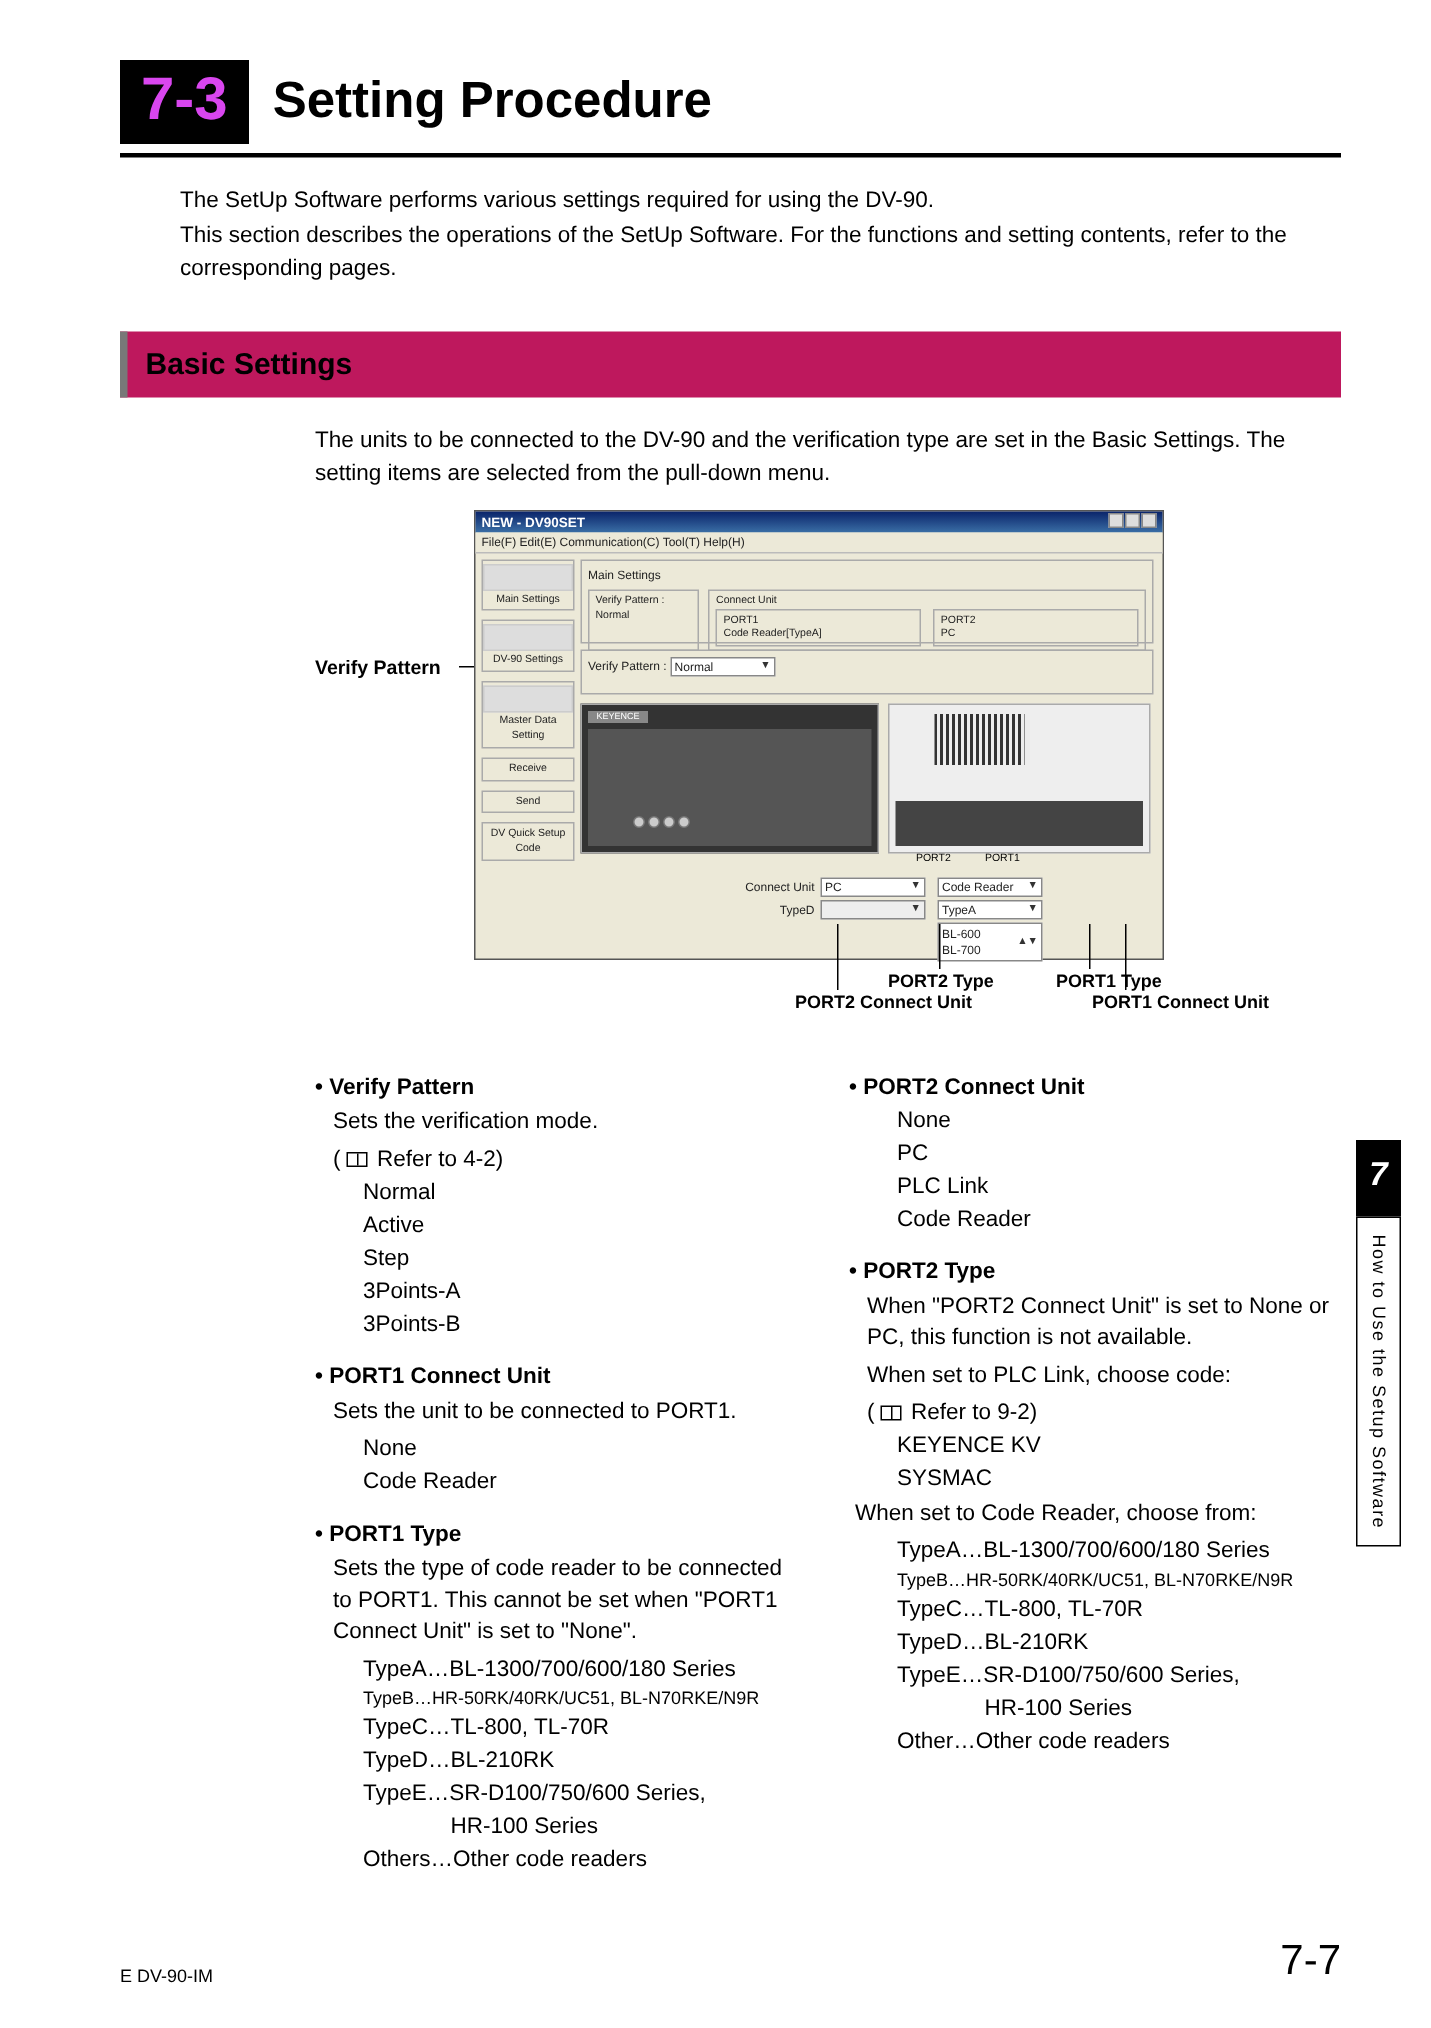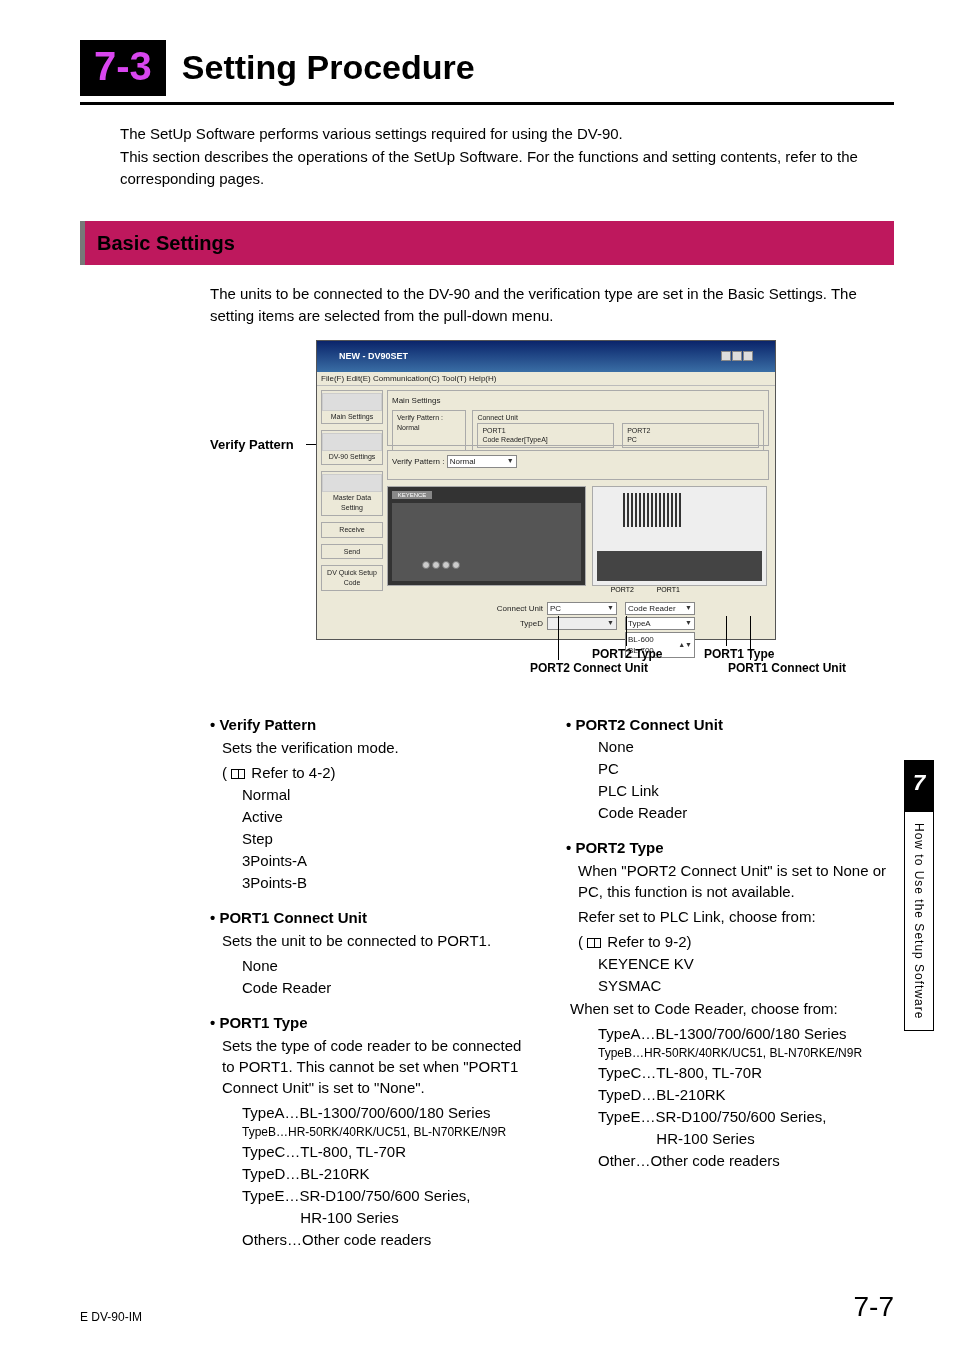--- a/index.html
+++ b/index.html
@@ -79,29 +79,28 @@
     left: 106px;
     top: 0;
     width: 460px;
     height: 300px;
     background: #ece9d8;
     border: 1px solid #555;
     font-size: 8px;
     color: #222;
   }
   .dlg-title {
-    height: 31px;
+    height: 14px;
     background: linear-gradient(#0a246a,#3a6ea5);
     color: #fff;
-    padding: 1px 22px;
+    padding: 1px 4px;
     font-size: 9px;
     font-weight: bold;
     display: flex;
     justify-content: space-between;
-    align-items: center;
   }
   .dlg-ctrls { display:flex; gap:1px; }
   .dlg-ctrls span {
     width:10px; height:10px; background:#ddd; border:1px solid #888; display:inline-block;
   }
   .dlg-menu {
     background:#ece9d8; font-size:8px; padding:1px 4px; border-bottom:1px solid #bbb;
   }
   .dlg-body { position:relative; width:100%; height:calc(100% - 26px); }
   .sidebar {
@@ -391,21 +390,21 @@
       <div class="item-head">PORT2 Connect Unit</div>
       <div class="opts">
         <div>None</div>
         <div>PC</div>
         <div>PLC Link</div>
         <div>Code Reader</div>
       </div>
 
       <div class="item-head">PORT2 Type</div>
       <div class="desc">When "PORT2 Connect Unit" is set to None or PC, this function is not available.</div>
-      <div class="desc">Refer set to PLC Link, choose from:</div>
+      <div class="desc">When set to PLC Link, choose code:</div>
       <div class="ref">( <span class="bookicon"></span> <span>Refer to 9-2)</span></div>
       <div class="opts">
         <div>KEYENCE KV</div>
         <div>SYSMAC</div>
       </div>
       <div class="desc" style="margin-left:4px;">When set to Code Reader, choose from:</div>
       <div class="opts">
         <div>TypeA…BL-1300/700/600/180 Series</div>
         <div class="sm"><span>TypeB…HR-50RK/40RK/UC51, BL-N70RKE/N9R</span></div>
         <div>TypeC…TL-800, TL-70R</div>

